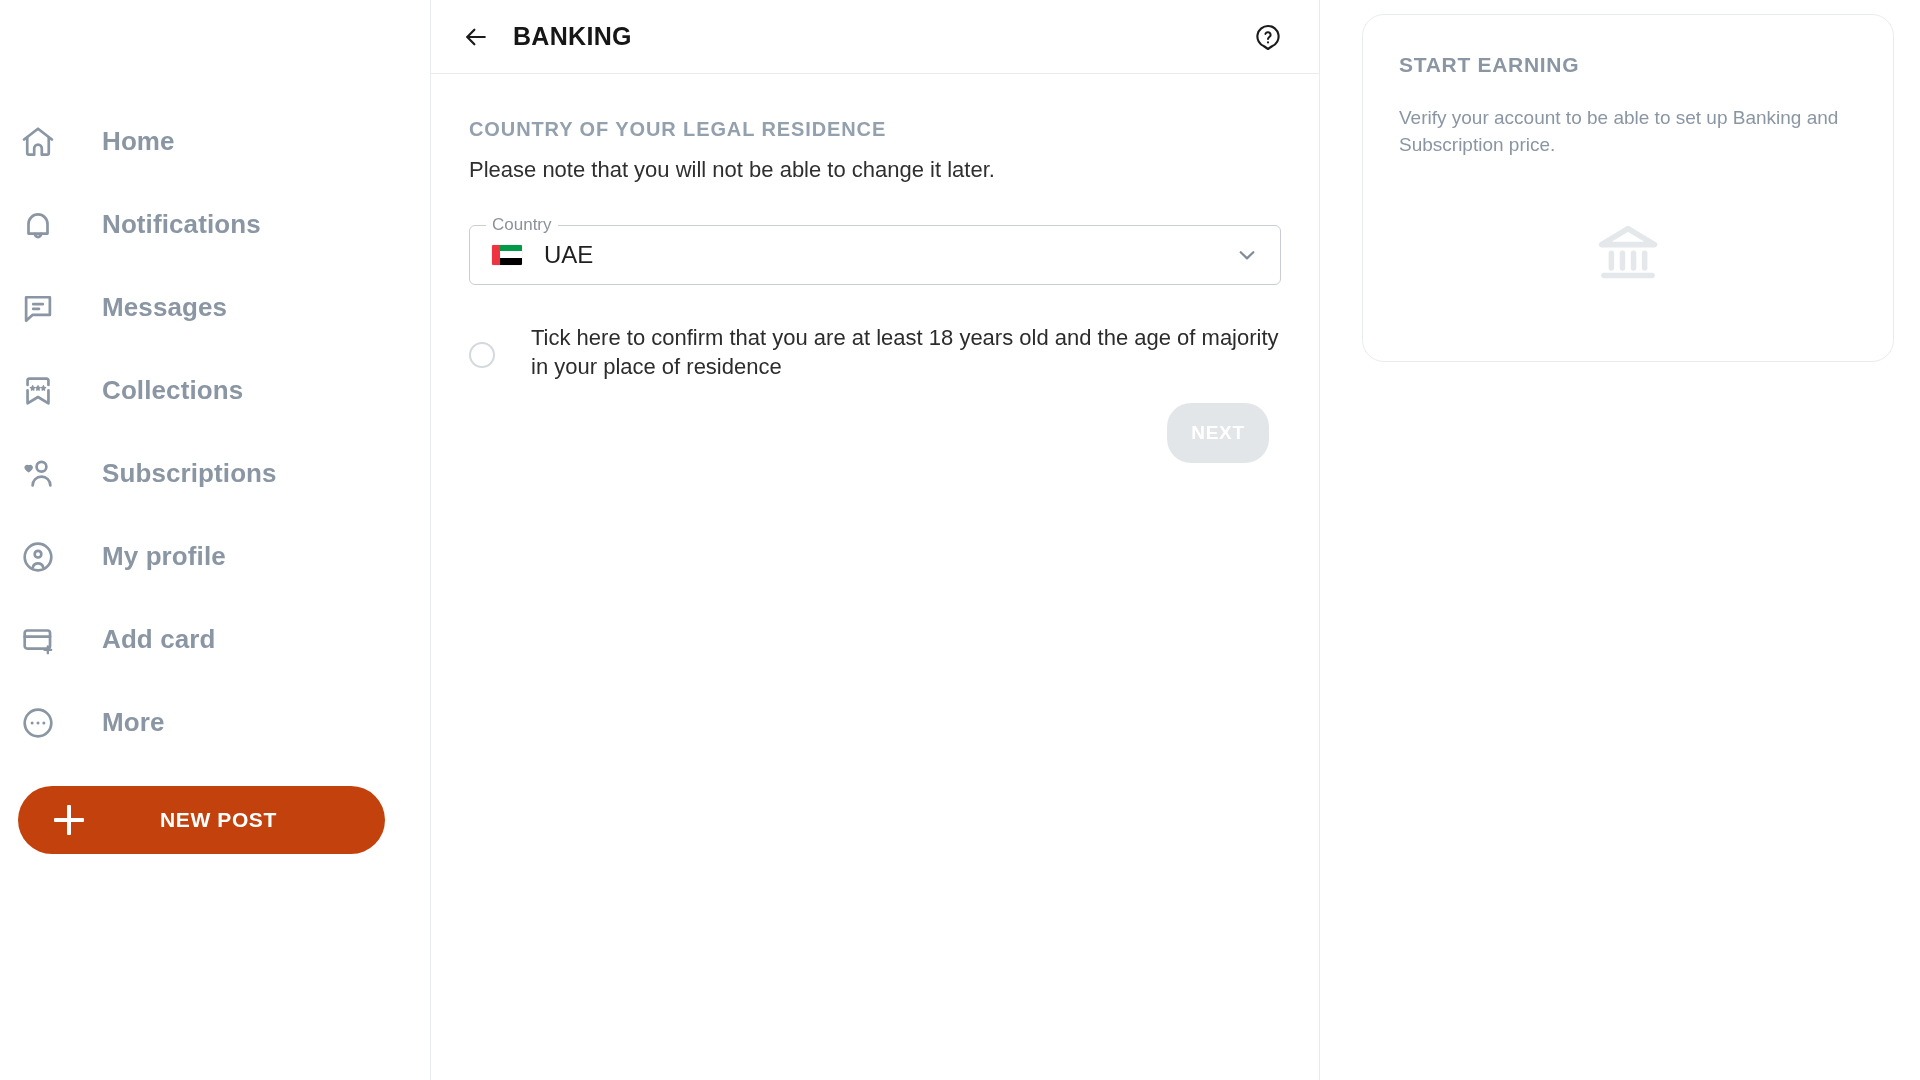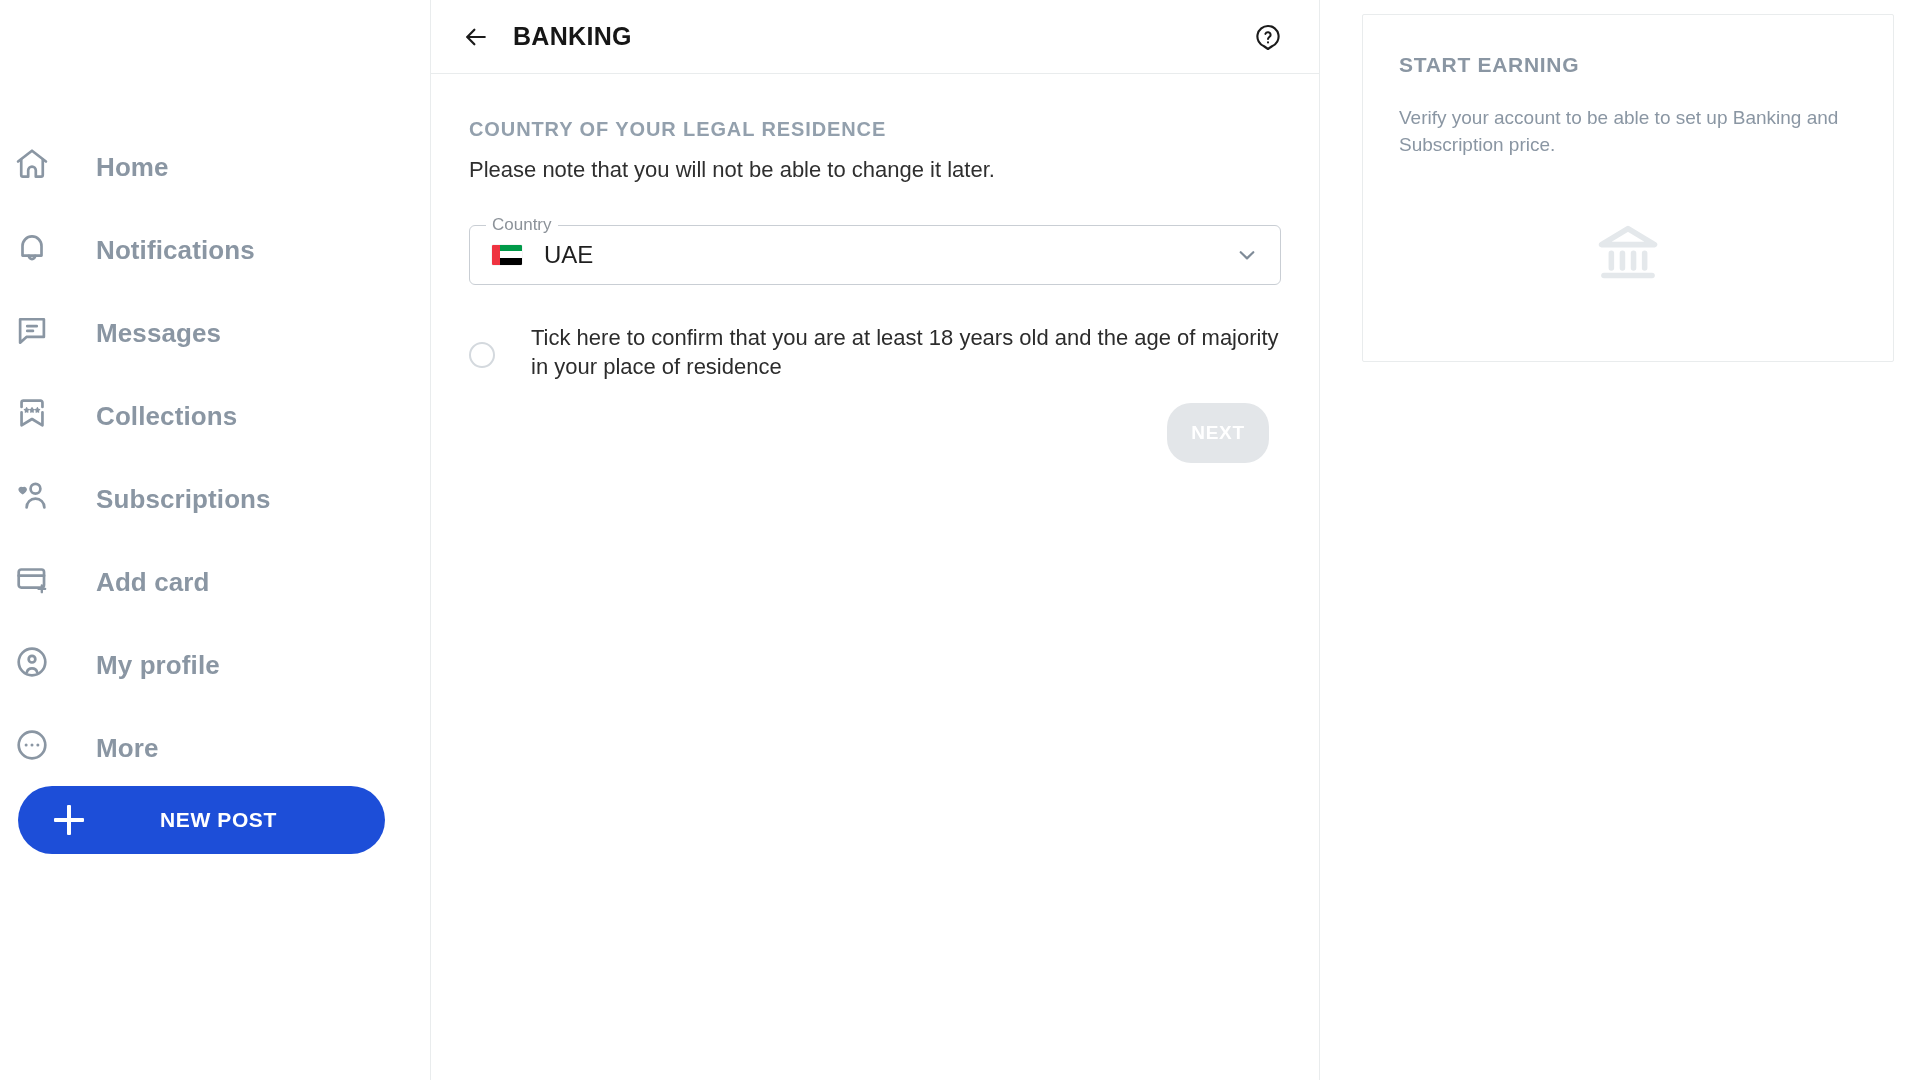--- a/index.html
+++ b/index.html
@@ -30,23 +30,23 @@
     position: relative;
   }
 
   .nav-list {
     display: flex;
     flex-direction: column;
   }
 
   .nav-item {
     display: flex;
-    align-items: flex-end;
+    align-items: center;
     height: 83px;
-    padding-left: 10px;
+    padding-left: 16px;
     cursor: pointer;
     text-decoration: none;
   }
 
   .nav-icon {
     width: 44px;
     flex: 0 0 44px;
     display: flex;
     align-items: center;
     justify-content: center;
@@ -64,21 +64,21 @@
     white-space: nowrap;
   }
 
   .new-post-btn {
     margin-top: 22px;
     margin-left: 18px;
     width: 367px;
     height: 68px;
     border: none;
     border-radius: 34px;
-    background: #1d4ed8;
+    background: #c2410c;
     color: #ffffff;
     display: flex;
     align-items: center;
     cursor: pointer;
     font-family: inherit;
     gap: 24px;
   }
 
   .new-post-plus {
     width: 30px;
@@ -293,21 +293,21 @@
     flex: 1;
     height: 1080px;
     padding: 14px 0 0 42px;
     background: #ffffff;
   }
 
   .earn-card {
     width: 532px;
     height: 348px;
     border: 1px solid #e9eced;
-    border-radius: 2px;
+    border-radius: 22px;
     padding: 38px 36px 0 36px;
     position: relative;
     background: #ffffff;
   }
 
   .earn-title {
     font-size: 21px;
     font-weight: 600;
     color: #8a96a3;
     letter-spacing: 0.7px;
@@ -389,37 +389,37 @@
             <path d="M8.6 19.2a5.6 5.6 0 0 1 11.2 0"></path>
             <path d="M6.1 7.1c.9-1 2.3-.3 2.3.8 0 1.1-1.3 2-2.3 2.7-1-.7-2.3-1.6-2.3-2.7 0-1.1 1.4-1.8 2.3-.8z" fill="currentColor" stroke-width="0.8"></path>
           </svg>
         </span>
         <span class="nav-label">Subscriptions</span>
       </div>
 
       <div class="nav-item">
         <span class="nav-icon">
           <svg width="38" height="38" viewBox="0 0 24 24" fill="none" stroke="currentColor" stroke-width="1.7" stroke-linecap="round" stroke-linejoin="round">
+            <circle cx="12" cy="12" r="8.4"></circle>
+            <circle cx="12" cy="10.2" r="2.1"></circle>
+            <path d="M8.7 18.6a3.4 3.4 0 0 1 6.6 0"></path>
+          </svg>
+        </span>
+        <span class="nav-label">My profile</span>
+      </div>
+
+      <div class="nav-item">
+        <span class="nav-icon">
+          <svg width="38" height="38" viewBox="0 0 24 24" fill="none" stroke="currentColor" stroke-width="1.7" stroke-linecap="round" stroke-linejoin="round">
             <rect x="3.6" y="6" width="16" height="11.4" rx="1.6"></rect>
             <path d="M3.6 9.9h16"></path>
             <path d="M18.2 16.1v4.2M16.1 18.2h4.2" stroke-width="1.5"></path>
           </svg>
         </span>
         <span class="nav-label">Add card</span>
-      </div>
-
-      <div class="nav-item">
-        <span class="nav-icon">
-          <svg width="38" height="38" viewBox="0 0 24 24" fill="none" stroke="currentColor" stroke-width="1.7" stroke-linecap="round" stroke-linejoin="round">
-            <circle cx="12" cy="12" r="8.4"></circle>
-            <circle cx="12" cy="10.2" r="2.1"></circle>
-            <path d="M8.7 18.6a3.4 3.4 0 0 1 6.6 0"></path>
-          </svg>
-        </span>
-        <span class="nav-label">My profile</span>
       </div>
 
       <div class="nav-item">
         <span class="nav-icon">
           <svg width="38" height="38" viewBox="0 0 24 24" fill="none" stroke="currentColor" stroke-width="1.7" stroke-linecap="round" stroke-linejoin="round">
             <circle cx="12" cy="12" r="8.4"></circle>
             <circle cx="8.3" cy="12" r="0.95" fill="currentColor" stroke="none"></circle>
             <circle cx="12" cy="12" r="0.95" fill="currentColor" stroke="none"></circle>
             <circle cx="15.7" cy="12" r="0.95" fill="currentColor" stroke="none"></circle>
           </svg>

